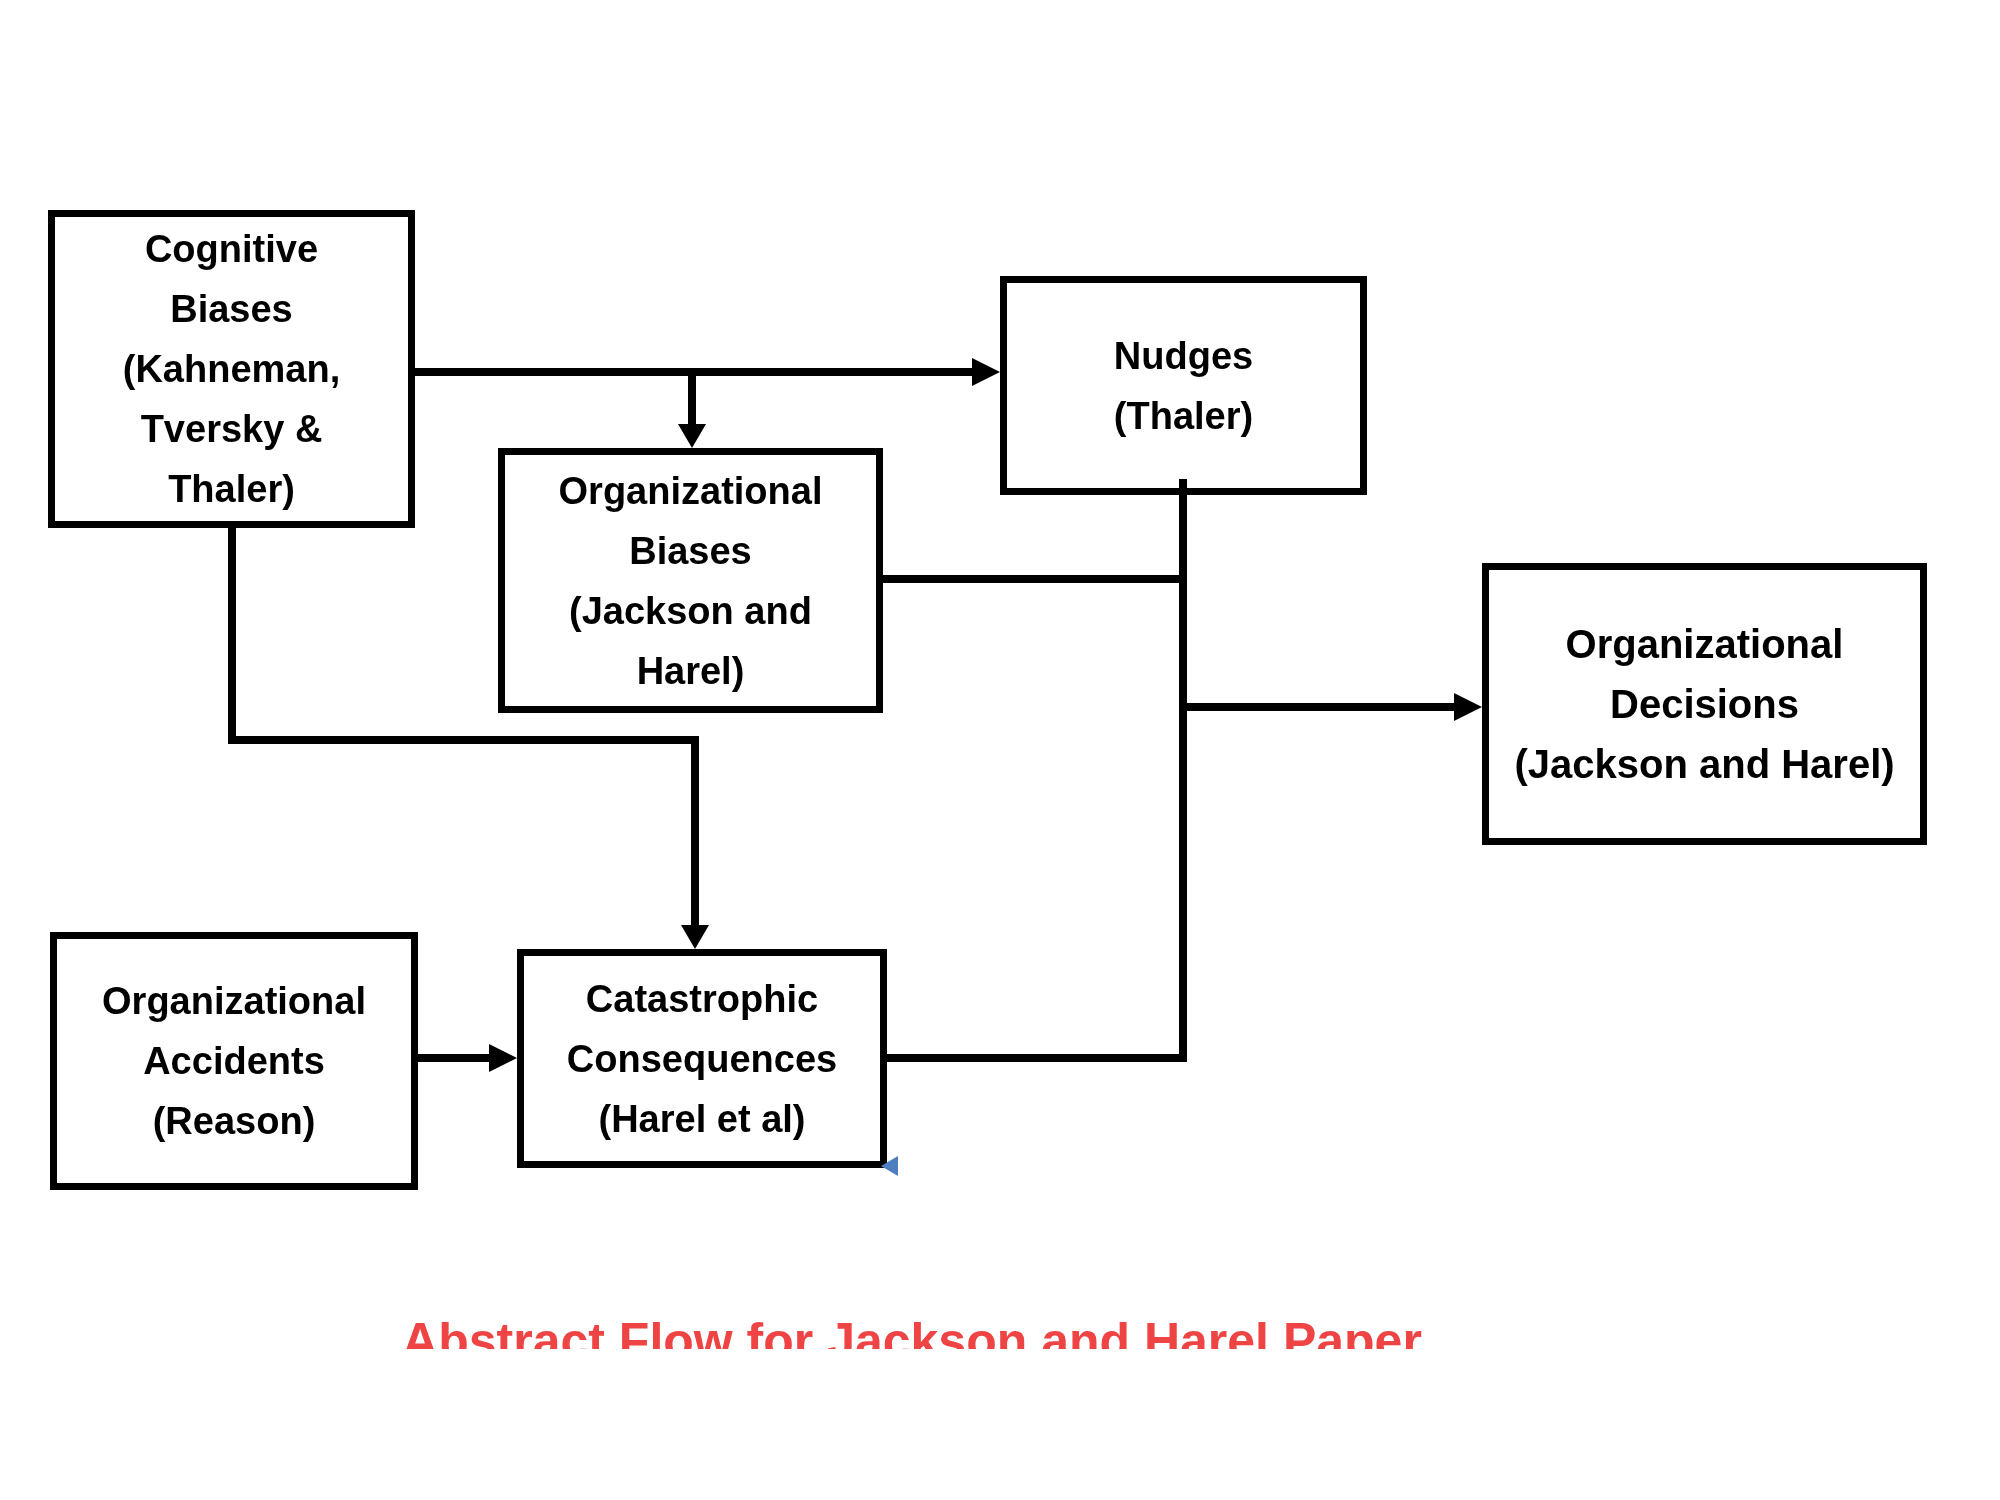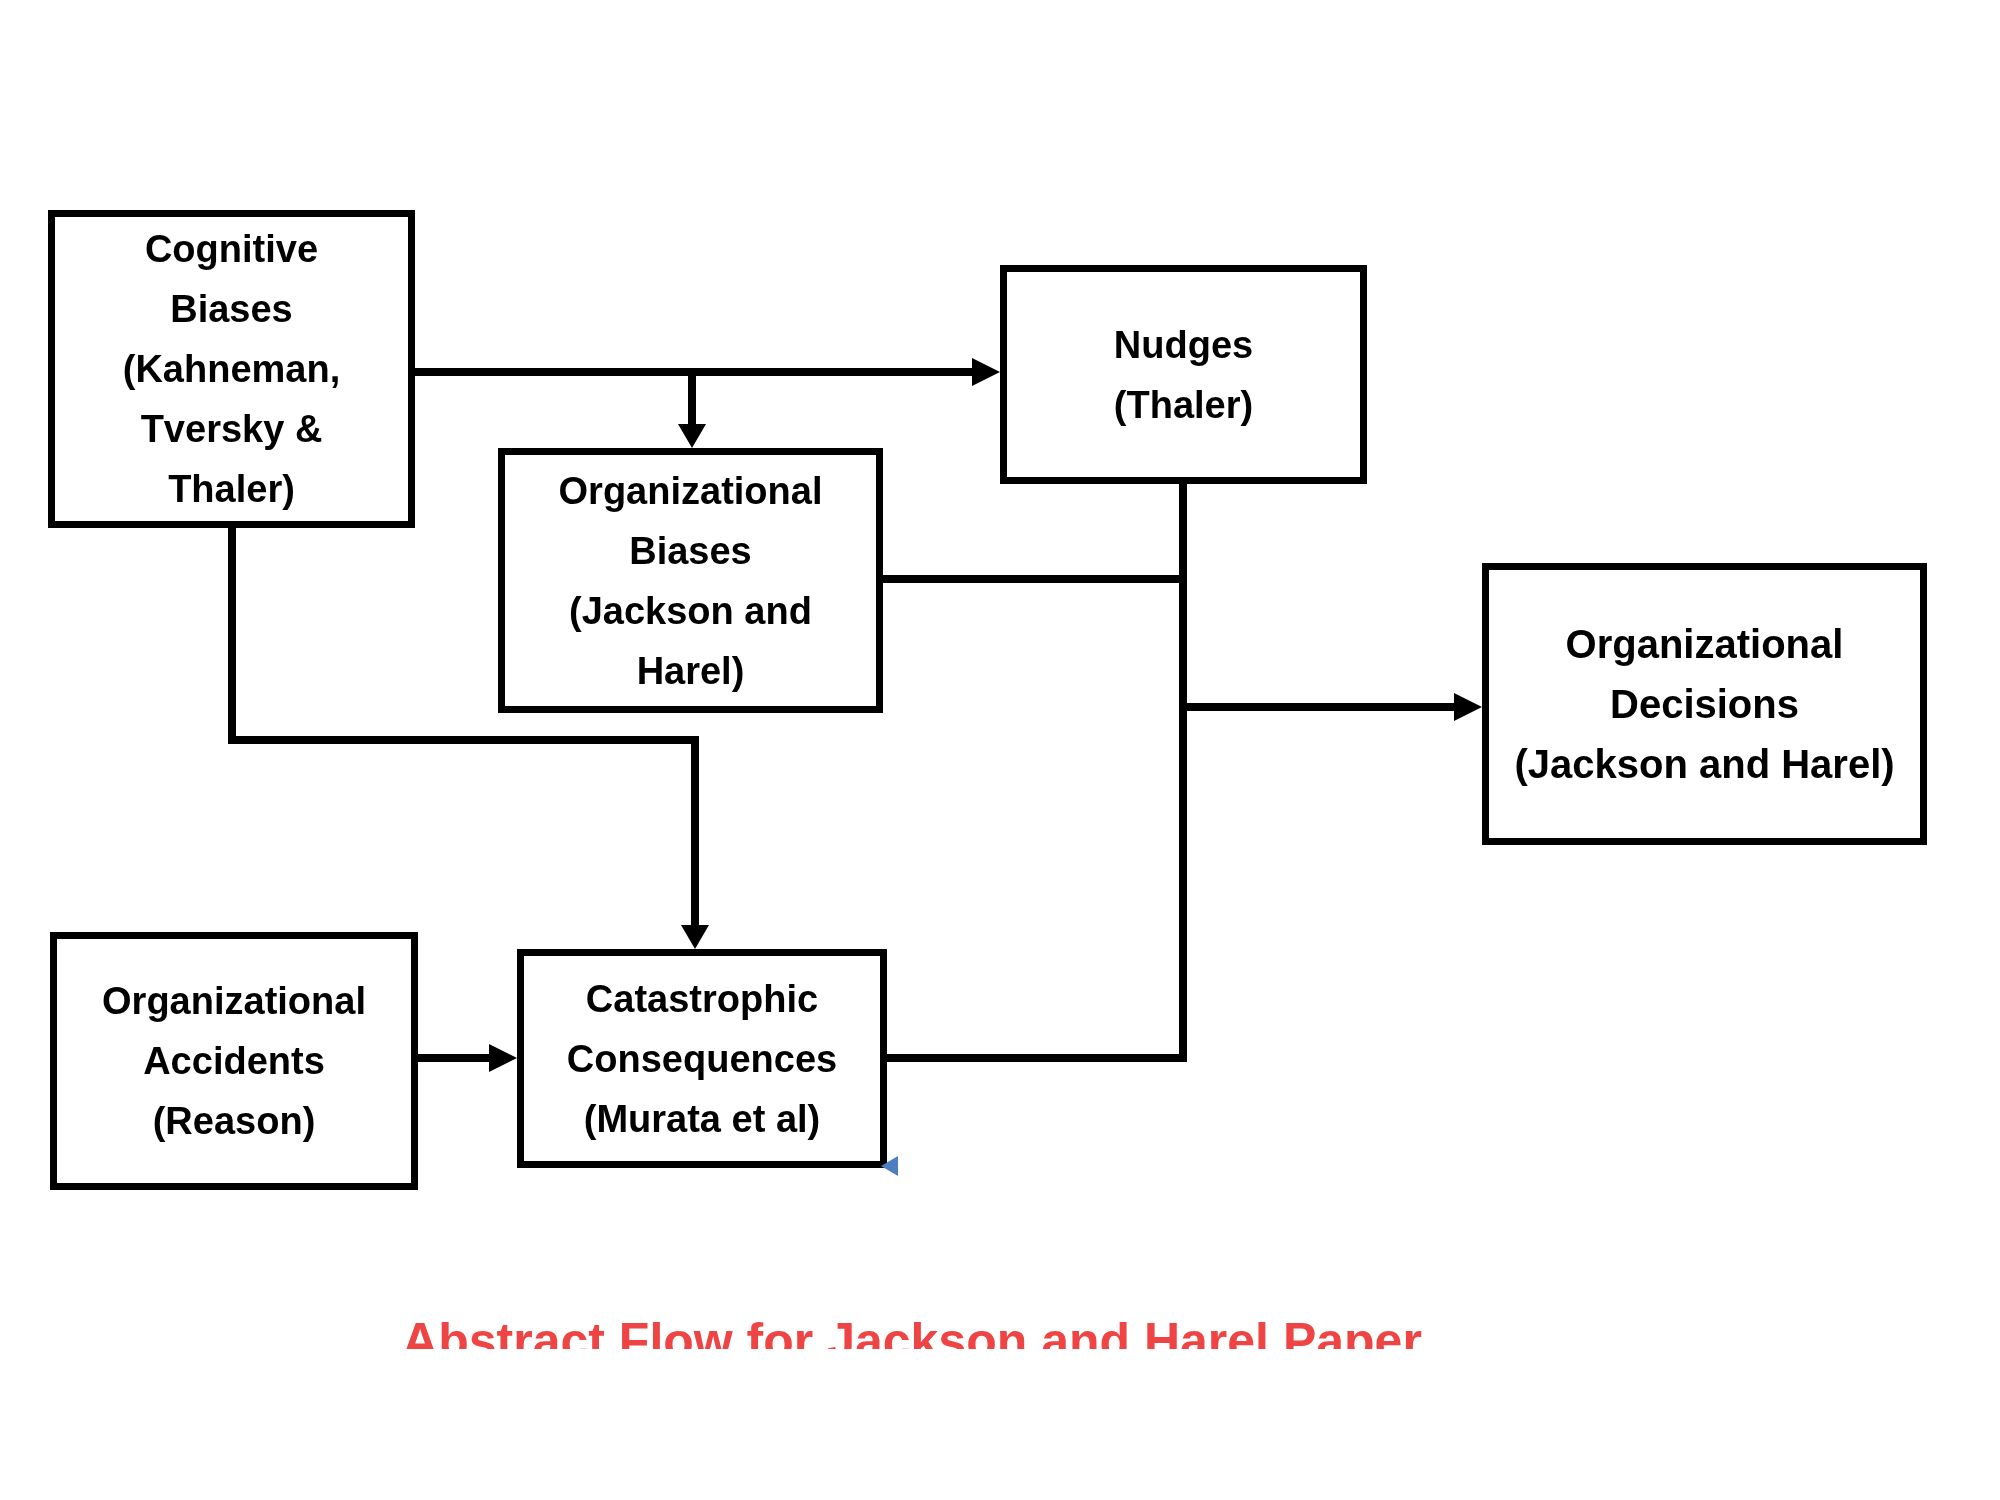--- a/index.html
+++ b/index.html
@@ -62,21 +62,21 @@
     left: 912px;
     top: 1312px;
     transform: translateX(-50%);
     white-space: nowrap;
     color: #ef4444;
     font-weight: 700;
     font-size: 50px;
   }
   
   #node-cognitive      { left: 48px;   top: 210px; width: 367px; height: 318px; }
-  #node-nudges         { left: 1000px; top: 265px; width: 367px; height: 219px; }
+  #node-nudges         { left: 1000px; top: 276px; width: 367px; height: 219px; }
   #node-org-biases     { left: 498px;  top: 448px; width: 385px; height: 265px; }
   #node-org-decisions  { left: 1482px; top: 563px; width: 445px; height: 282px; font-size: 40px; }
   #node-org-accidents  { left: 50px;   top: 932px; width: 368px; height: 258px; }
   #node-catastrophic   { left: 517px;  top: 949px; width: 370px; height: 219px; }
 </style>
 </head>
 <body>
 
 <div id="canvas">
 
@@ -97,21 +97,21 @@
   <div class="node" id="node-org-decisions">Organizational
 Decisions
 (Jackson and Harel)</div>
 
   <div class="node" id="node-org-accidents">Organizational
 Accidents
 (Reason)</div>
 
   <div class="node" id="node-catastrophic">Catastrophic
 Consequences
-(Murata et al)</div>
+(Harel et al)</div>
 
   <div class="hline" style="left:413px; top:368px; width:561px;"></div>
   <div class="arrow-right" style="left:972px; top:358px;"></div>
 
   <div class="vline" style="left:688px; top:368px; height:58px;"></div>
   <div class="arrow-down" style="left:678px; top:424px;"></div>
 
   <div class="vline" style="left:228px; top:524px; height:220px;"></div>
   <div class="hline" style="left:228px; top:736px; width:471px;"></div>
   <div class="vline" style="left:691px; top:736px; height:191px;"></div>

